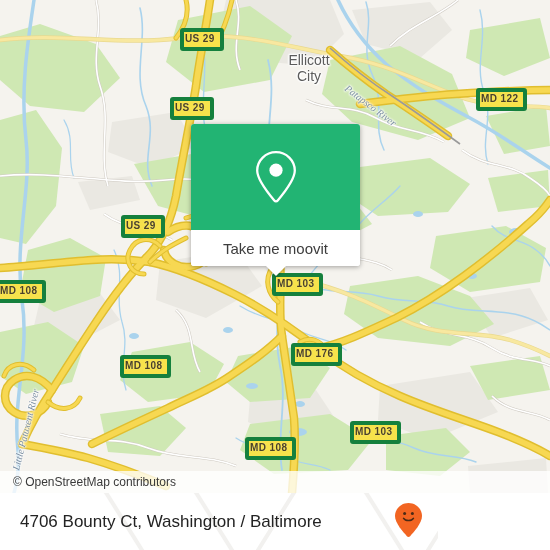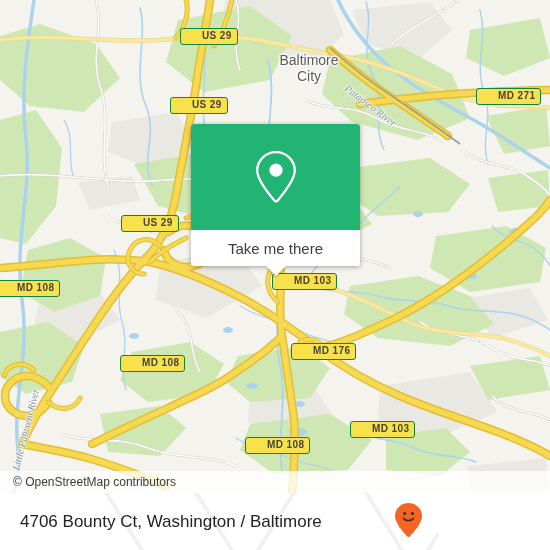--- a/index.html
+++ b/index.html
@@ -37,29 +37,29 @@
     position: absolute;
     left: 0;
     top: 0;
     display: block;
   }
 
   
   .shield {
     position: absolute;
     background: #f7e24b;
-    border: 1px solid #15803d;
+    border: 4px solid #15803d;
     border-radius: 3px;
     color: #4a4126;
     font-family: "Liberation Sans", sans-serif;
     font-size: 10px;
     font-weight: bold;
     letter-spacing: 0.4px;
     line-height: 12px;
-    padding: 1px 5px 2px 21px;
+    padding: 1px 5px 2px 1px;
     white-space: nowrap;
     box-sizing: border-box;
     text-shadow: 0 0 1px rgba(255,255,255,0.4);
   }
 
   
   .place-label {
     position: absolute;
     color: #5b5b5b;
     font-family: "Liberation Sans", sans-serif;
@@ -392,48 +392,48 @@
           <path d="M272,268 C264,280 268,294 278,302"></path>
           <path d="M300,342 C310,336 320,340 326,350"></path>
         </g>
 
         <g>
           <path d="M330,48 C350,66 370,82 392,96 C416,112 438,128 460,144" fill="none" stroke="#9a9a9a" stroke-width="1.6"></path>
         </g>
       </g>
     </svg>
 
-    <div class="place-label" id="place-ellicott-city" style="left:272px; top:52px; width:74px;">Baltimore
+    <div class="place-label" id="place-ellicott-city" style="left:272px; top:52px; width:74px;">Ellicott
 City</div>
 
     <div class="shield" style="left:180px; top:28px;">US 29</div>
     <div class="shield" style="left:170px; top:97px;">US 29</div>
     <div class="shield" style="left:121px; top:215px;">US 29</div>
-    <div class="shield" style="left:476px; top:88px;">MD 271</div>
+    <div class="shield" style="left:476px; top:88px;">MD 122</div>
     <div class="shield" style="left:-5px;  top:280px;">MD 108</div>
     <div class="shield" style="left:272px; top:273px;">MD 103</div>
     <div class="shield" style="left:291px; top:343px;">MD 176</div>
     <div class="shield" style="left:120px; top:355px;">MD 108</div>
     <div class="shield" style="left:350px; top:421px;">MD 103</div>
     <div class="shield" style="left:245px; top:437px;">MD 108</div>
 
     <div class="river-label" id="river-label-patuxent">Little Patuxent River</div>
     <div class="river-label" id="river-label-patapsco">Patapsco River</div>
 
     <div id="popup-card">
       <div id="popup-image">
         <span id="popup-pin-icon">
           <svg width="46" height="56" viewBox="0 0 46 56" xmlns="http://www.w3.org/2000/svg">
             <path d="M23 3.2 C12.6 3.2 4.2 11.5 4.2 21.6 C4.2 31 14.6 43.6 21.3 51.6 C22.2 52.7 23.8 52.7 24.7 51.6 C31.4 43.6 41.8 31 41.8 21.6 C41.8 11.5 33.4 3.2 23 3.2 Z" fill="none" stroke="#ffffff" stroke-width="2.3"></path>
             <circle cx="23" cy="21.2" r="6.6" fill="#ffffff"></circle>
           </svg>
         </span>
       </div>
       <div id="popup-action">
-        <span id="popup-action-label">Take me there</span>
+        <span id="popup-action-label">Take me moovit</span>
       </div>
       <div id="popup-tail"></div>
     </div>
 
     <div id="attribution-bar">
       <span id="attribution-text">© OpenStreetMap contributors</span>
     </div>
   </div>
 
   <div id="footer">

